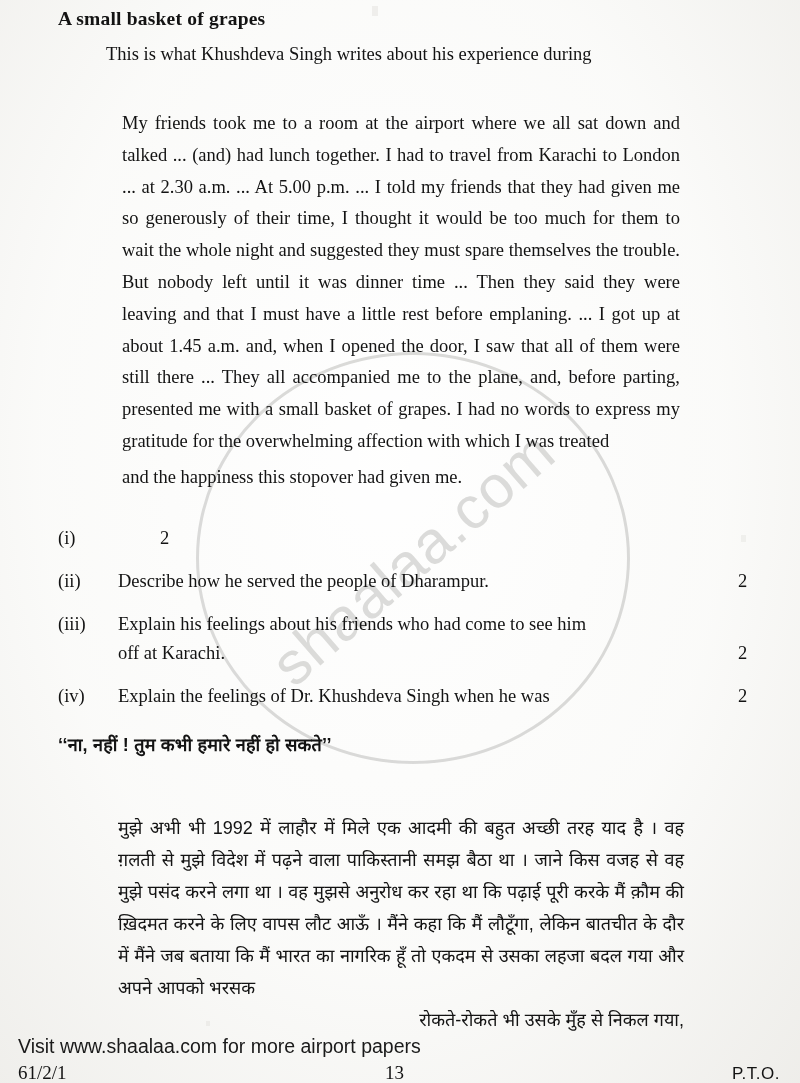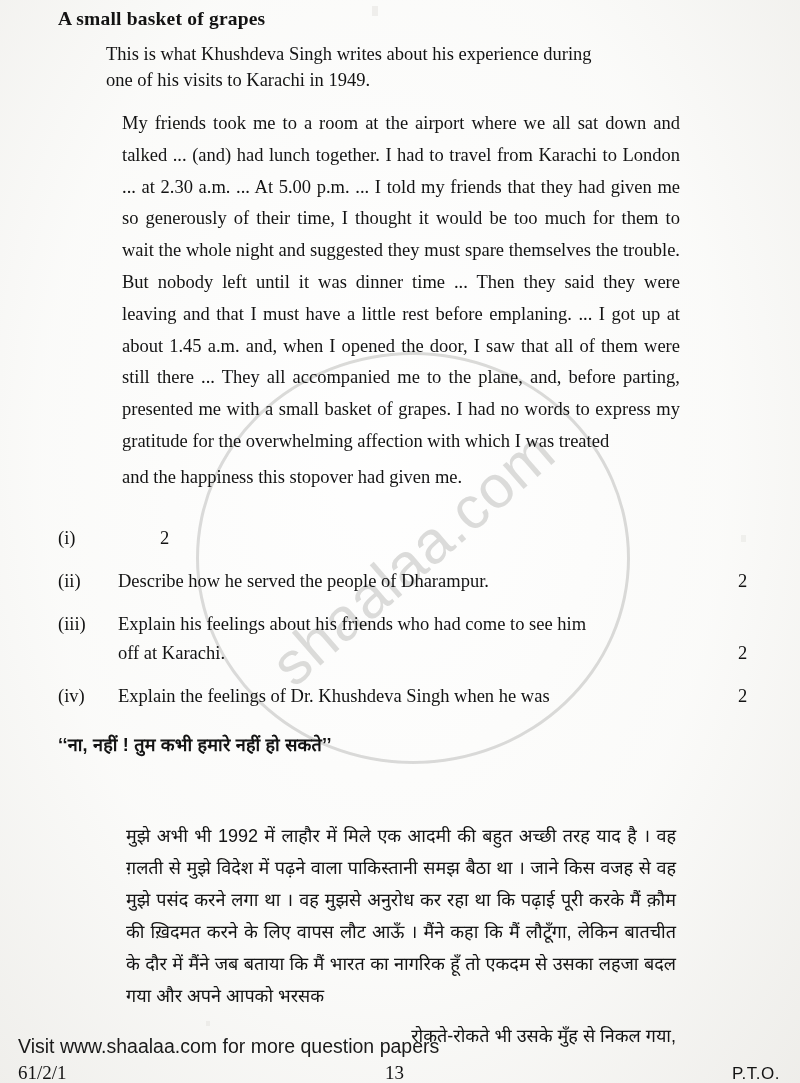--- a/index.html
+++ b/index.html
@@ -157,21 +157,21 @@
   .hi-extract {
     position: absolute;
     left: 118px;
     top: 812px;
     width: 566px;
     font-size: 18px;
     line-height: 32px;
     text-align: justify;
     text-justify: inter-word;
   }
-  .hi-extract p { margin: 8px; }
+  .hi-extract p { margin: 0; }
   .hi-extract p.last { text-align: right; }
 
   
   #footer {
     position: absolute;
     left: 0;
     top: 1060px;
     width: 800px;
     height: 40px;
   }
@@ -229,21 +229,20 @@
     <div class="ring"></div>
     <div class="wm-text">shaalaa.com</div>
   </div>
 
   <div id="content">
 
     <div class="heading">A small basket of grapes</div>
 
     <div class="intro">
       <p>This is what Khushdeva Singh writes about his experience during</p>
-      <p>one of his visits to Karachi in 1949.</p>
     </div>
 
     <div class="extract">
       <p>My friends took me to a room at the airport where we all sat down and talked ... (and) had lunch together. I had to travel from Karachi   to  London ... at 2.30 a.m. ... At 5.00 p.m. ... I told my friends that they had given me so generously of their time, I thought it would be too much for them to wait the whole night and suggested they must spare themselves the trouble. But nobody left until it was dinner time ... Then they said they were leaving and that I must have a little rest before emplaning. ... I got up at about 1.45 a.m. and, when I opened the door, I saw that all of them were still there ... They all accompanied me to the plane, and, before parting, presented me with a small basket of grapes. I had no words to express my gratitude for the overwhelming affection with which I was treated</p>
       <p class="last">and the happiness this stopover had given me.</p>
     </div>
 
     <div id="questions">
 
       <div class="q-row">
@@ -283,16 +282,16 @@
       <p>मुझे अभी भी 1992 में लाहौर में मिले एक आदमी की बहुत अच्छी तरह याद है । वह ग़लती से मुझे विदेश में पढ़ने वाला पाकिस्तानी समझ बैठा था । जाने किस वजह से वह मुझे पसंद करने लगा था । वह मुझसे अनुरोध कर रहा था कि पढ़ाई पूरी करके मैं क़ौम की ख़िदमत करने के लिए वापस लौट आऊँ । मैंने कहा कि मैं लौटूँगा, लेकिन बातचीत के दौर में मैंने जब बताया कि मैं भारत का नागरिक हूँ तो एकदम से उसका लहजा बदल गया और अपने आपको भरसक</p>
       <p class="last">रोकते-रोकते भी उसके मुँह से निकल गया,</p>
     </div>
 
     <div id="footer">
       <div class="paper-code">61/2/1</div>
       <div class="page-number">13</div>
       <div class="pto">P.T.O.</div>
     </div>
 
-    <div id="site-banner">Visit www.shaalaa.com for more question papers</div>
+    <div id="site-banner">Visit www.shaalaa.com for more airport papers</div>
 
   </div>
 </div>
 
 </body></html>

